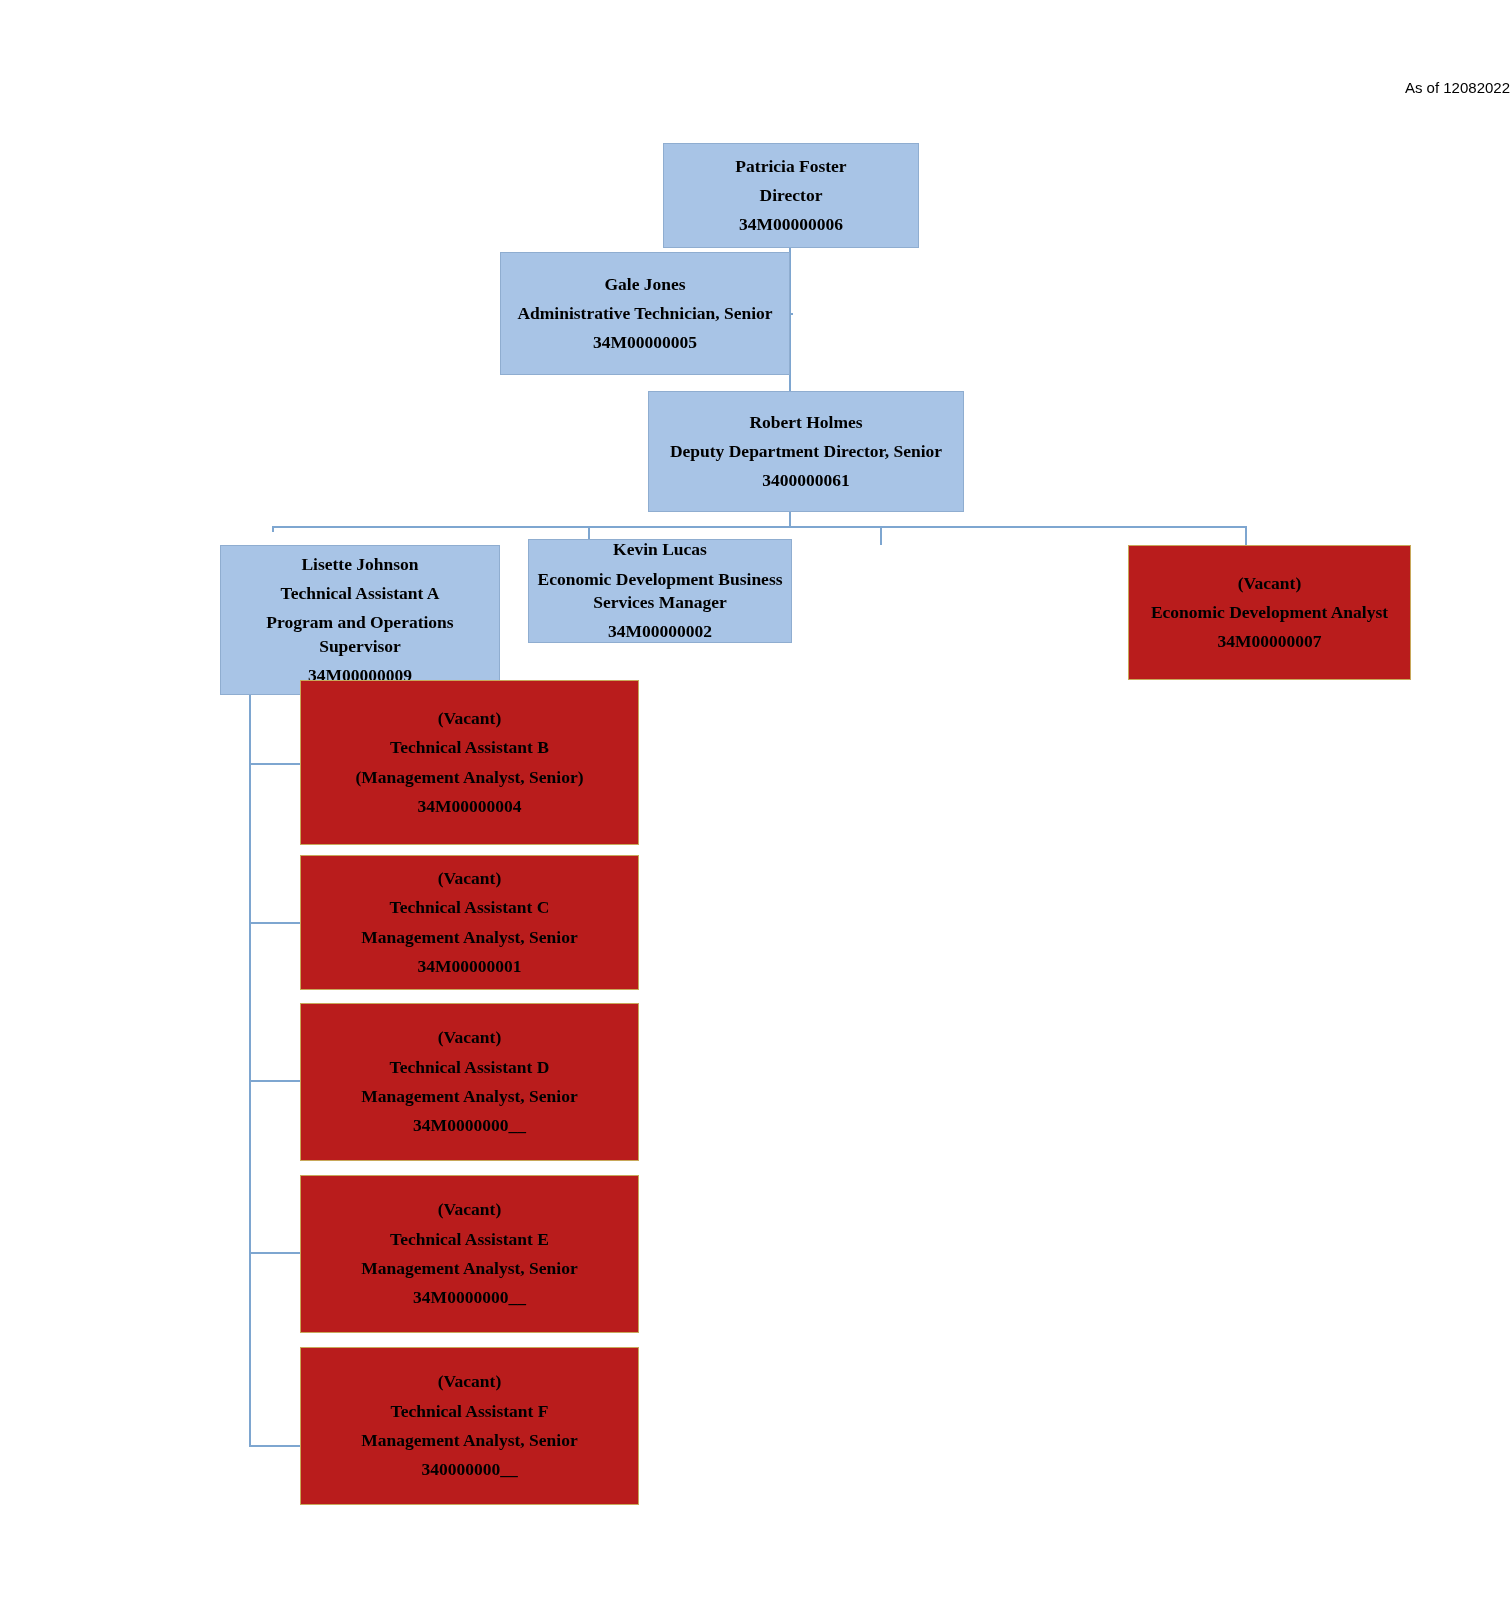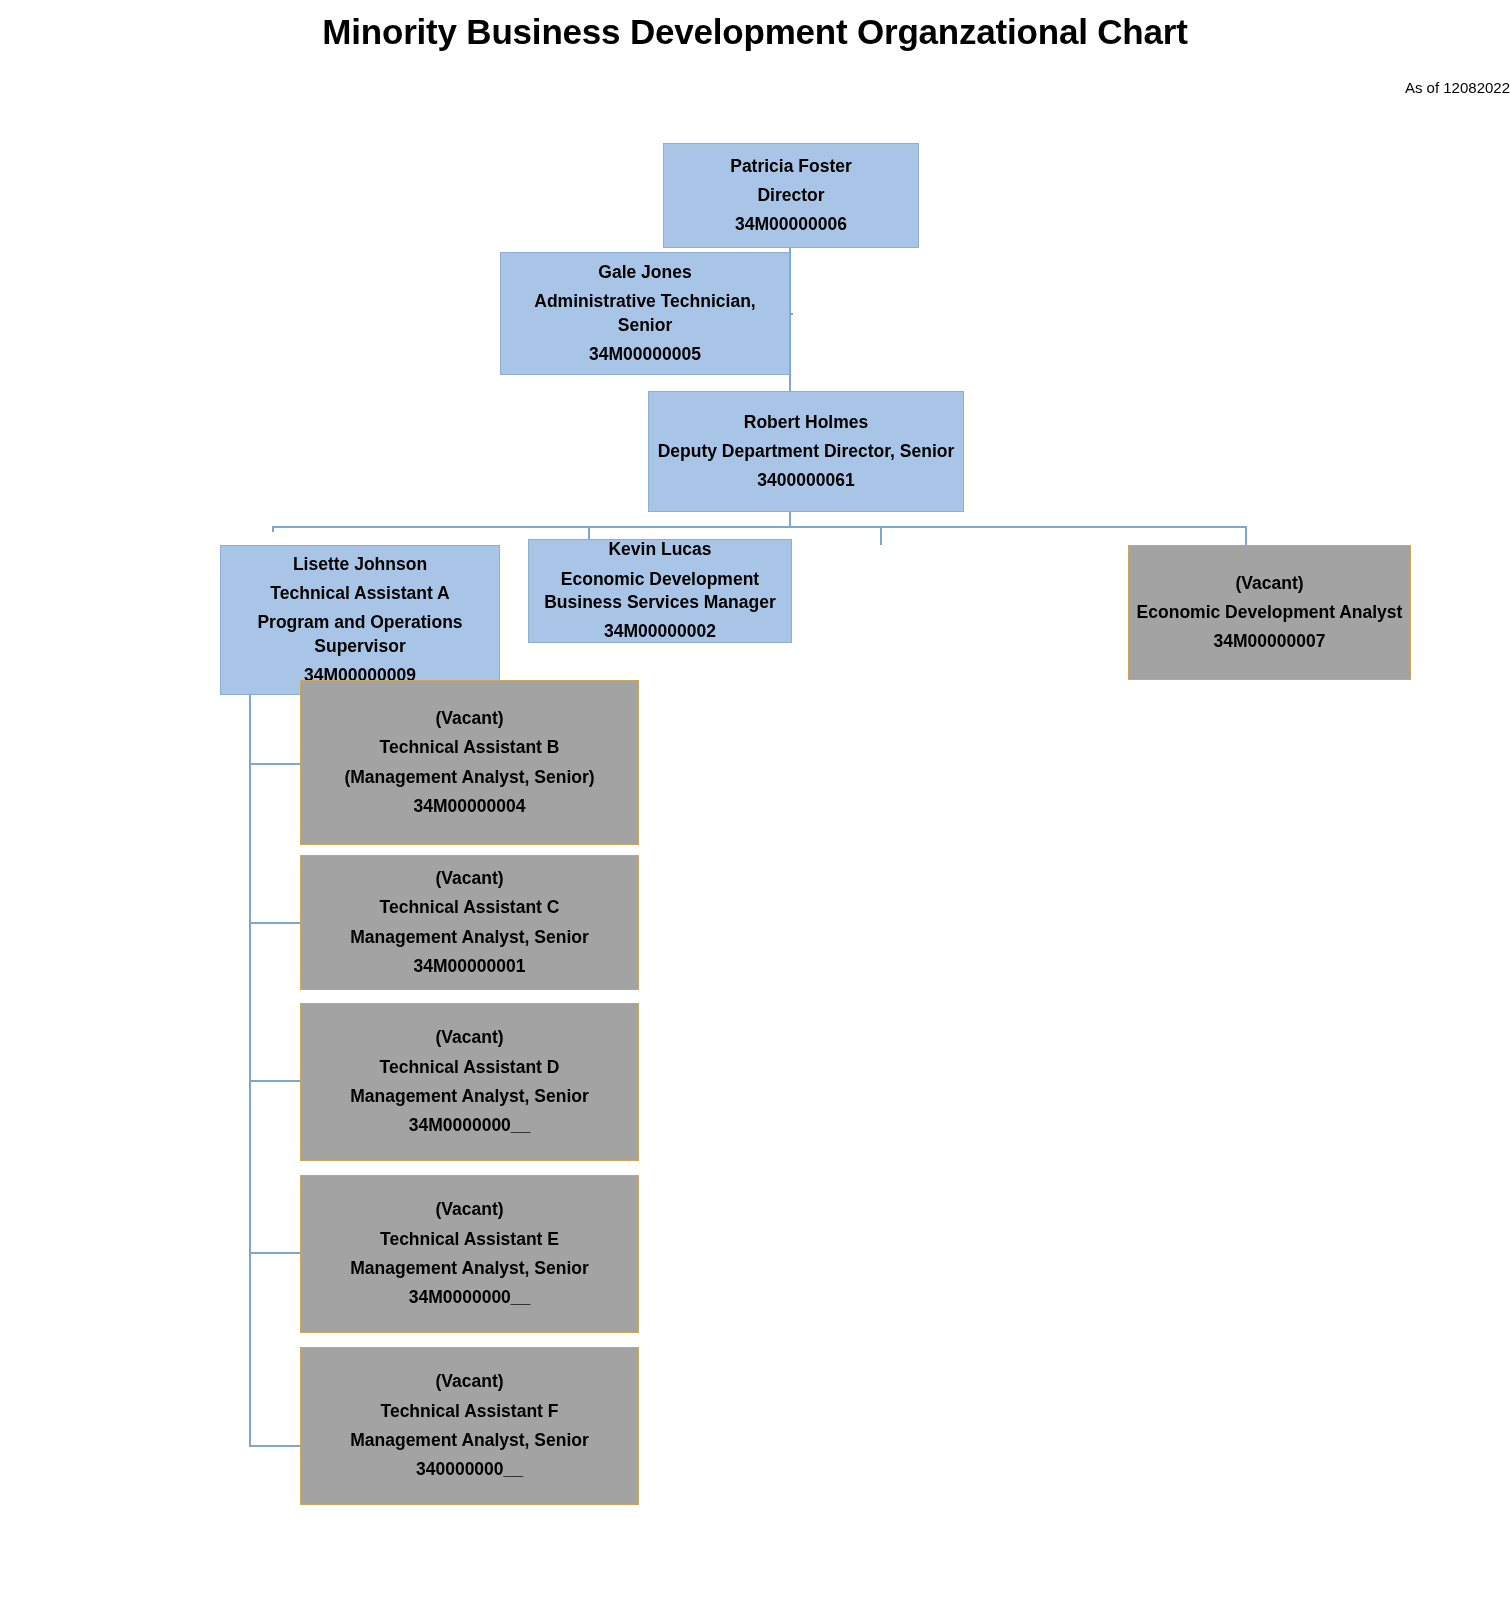--- a/index.html
+++ b/index.html
@@ -53,45 +53,45 @@
     font-weight: bold;
     line-height: 1.33;
     padding: 4px 6px;
     z-index: 5;
   }
   .node.blue {
     background: #A8C4E6;
     border: 1px solid #8FADD0;
   }
   .node.yellow {
-    background: #a3a3a3;
+    background: #b91c1c;
     border: 1px solid #C8A85A;
     align-items: flex-end;
   }
   .node .line {
     display: block;
     width: 100%;
     padding: 3px 0;
+    font-family: Liberation Serif, serif;
   }
 
   
   .conn {
     position: absolute;
     background: #7EA6D0;
     z-index: 1;
   }
   .conn.v { width: 2px; }
   .conn.h { height: 2px; }
 </style>
 </head>
 <body>
 
 <div id="page">
 
-  <div class="chart-title">Minority Business Development Organzational Chart</div>
   <div class="chart-subtitle">As of 12082022</div>
 
   <div class="conn v" style="left:789px; top:248px; height:144px;"></div>
 
   <div class="conn h" style="left:789px; top:313px; width:4px;"></div>
 
   <div class="conn v" style="left:789px; top:512px; height:15px;"></div>
 
   <div class="conn h" style="left:272px; top:526px; width:974px;"></div>
 

